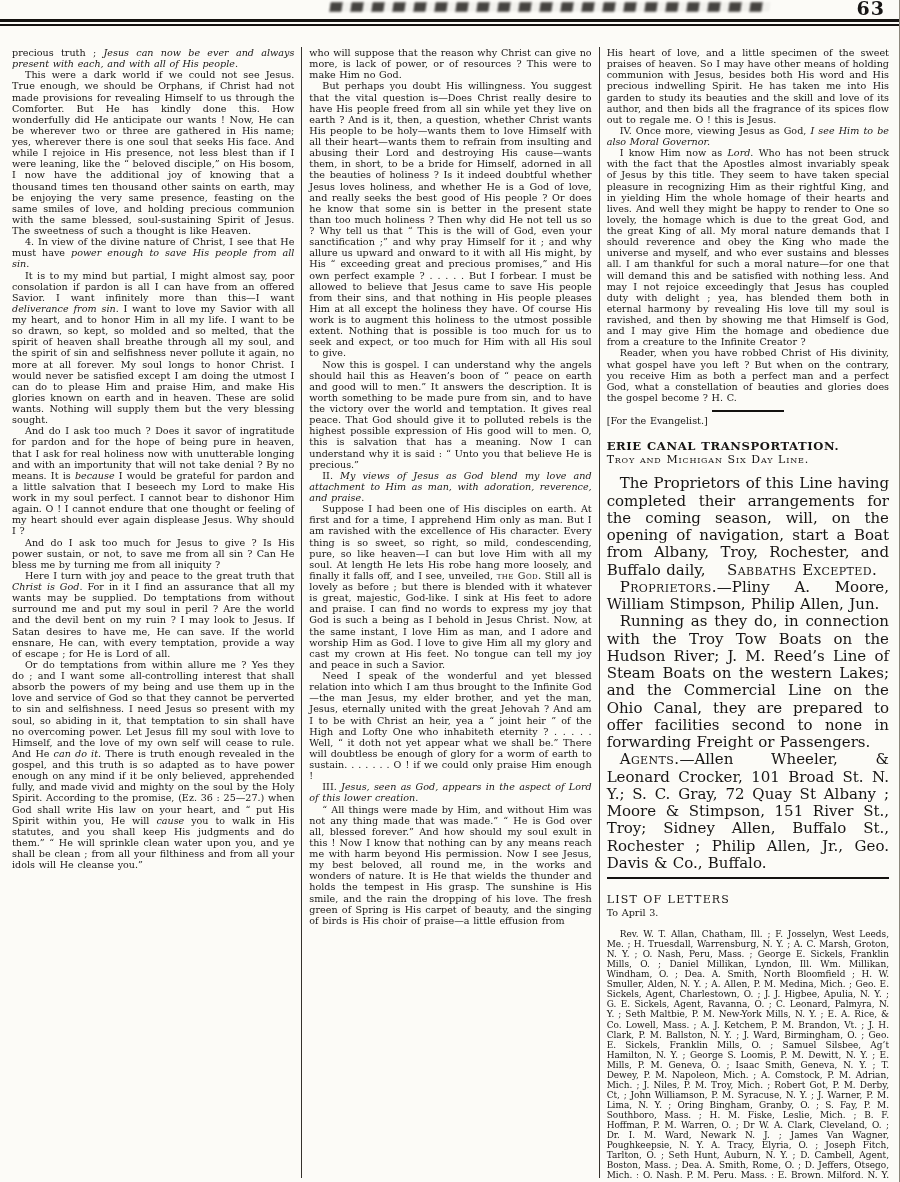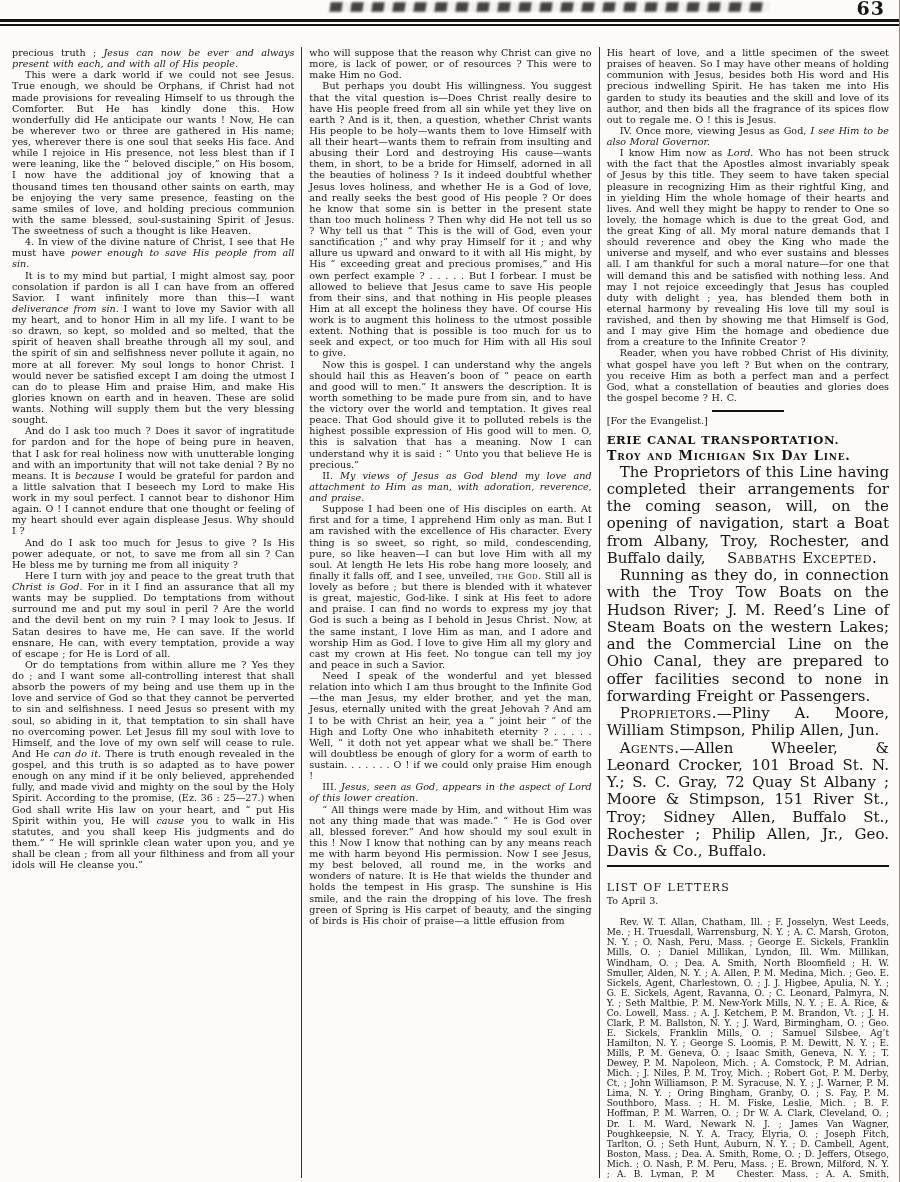--- a/index.html
+++ b/index.html
@@ -43,22 +43,22 @@
     font-size: 9.6px;
     line-height: 1.16;
     word-spacing: 0.6px;
   }
   .colrule { width: 1px; background: #35312c; margin-top: 0; }
   p { margin: 0; text-align: justify; text-indent: 13px; }
   p.cont { text-indent: 0; }
   .center { text-indent: 0; }
   .sc { font-variant: small-caps; letter-spacing: .4px; }
   .for-evangelist { margin-top: 3px; }
-  .h-canal { font-weight: bold; font-size: 11.6px; letter-spacing: .6px; margin-top: 8px; white-space: nowrap; }
-  .h-sub { font-size: 13px; font-weight: bold; font-variant: small-caps; letter-spacing: .8px; margin-bottom: 1px; }
+  .h-canal { font-weight: bold; font-size: 11.6px; letter-spacing: .6px; margin-top: 14px; white-space: nowrap; }
+  .h-sub { font-size: 11px; font-weight: normal; font-variant: small-caps; letter-spacing: .8px; margin-bottom: 9px; }
   .h-letters { font-size: 11px; font-weight: normal; letter-spacing: 1.2px; margin-top: 13px; }
   .to-date { margin-bottom: 11px; }
   .small { font-size: 15px; line-height: 1.15; }
   .letters { font-size: 8.95px; line-height: 1.125; }
   .rule-short { width: 72px; height: 2px; background: #141210; margin: 7px auto 3px auto; }
   .rule-full { height: 4px; border-top: 2.5px solid #141210; margin: 5px 0 2px 0; }
 </style>
 </head>
 <body>
 
@@ -68,21 +68,21 @@
     <div class="pagenum">63</div>
   </header>
   <div class="toprule"></div>
   <main class="columns">
     <section class="col">
         <p class="cont">precious truth ; <i>Jesus can now be ever and always present with each, and with all of His people.</i></p>
         <p>This were a dark world if we could not see Jesus. True enough, we should be Orphans, if Christ had not made provisions for revealing Himself to us through the Comforter. But He has kindly done this. How wonderfully did He anticipate our wants ! Now, He can be wherever two or three are gathered in His name; yes, wherever there is one soul that seeks His face. And while I rejoice in His presence, not less blest than if I were leaning, like the “ beloved disciple,” on His bosom, I now have the additional joy of knowing that a thousand times ten thousand other saints on earth, may be enjoying the very same presence, feasting on the same smiles of love, and holding precious communion with the same blessed, soul-sustaining Spirit of Jesus. The sweetness of such a thought is like Heaven.</p>
         <p>4. In view of the divine nature of Christ, I see that He must have <i>power enough to save His people from all sin.</i></p>
         <p>It is to my mind but partial, I might almost say, poor consolation if pardon is all I can have from an offered Savior. I want infinitely more than this—I want <i>deliverance from sin</i>. I want to love my Savior with all my heart, and to honor Him in all my life. I want to be so drawn, so kept, so molded and so melted, that the spirit of heaven shall breathe through all my soul, and the spirit of sin and selfishness never pollute it again, no more at all forever. My soul longs to honor Christ. I would never be satisfied except I am doing the utmost I can do to please Him and praise Him, and make His glories known on earth and in heaven. These are solid wants. Nothing will supply them but the very blessing sought.</p>
         <p>And do I ask too much ? Does it savor of ingratitude for pardon and for the hope of being pure in heaven, that I ask for real holiness now with unutterable longing and with an importunity that will not take denial ? By no means. It is <i>because</i> I would be grateful for pardon and a little salvation that I beseech my Lord to make His work in my soul perfect. I cannot bear to dishonor Him again. O ! I cannot endure that one thought or feeling of my heart should ever again displease Jesus. Why should I ?</p>
-        <p>And do I ask too much for Jesus to give ? Is His power adequate, or not, to save me from all sin ? Can He bless me by turning me from all iniquity ?</p>
+        <p>And do I ask too much for Jesus to give ? Is His power sustain, or not, to save me from all sin ? Can He bless me by turning me from all iniquity ?</p>
         <p>Here I turn with joy and peace to the great truth that <i>Christ is God</i>. For in it I find an assurance that all my wants may be supplied. Do temptations from without surround me and put my soul in peril ? Are the world and the devil bent on my ruin ? I may look to Jesus. If Satan desires to have me, He can save. If the world ensnare, He can, with every temptation, provide a way of escape ; for He is Lord of all.</p>
         <p>Or do temptations from within allure me ? Yes they do ; and I want some all-controlling interest that shall absorb the powers of my being and use them up in the love and service of God so that they cannot be perverted to sin and selfishness. I need Jesus so present with my soul, so abiding in it, that temptation to sin shall have no overcoming power. Let Jesus fill my soul with love to Himself, and the love of my own self will cease to rule. And He <i>can do it</i>. There is truth enough revealed in the gospel, and this truth is so adapted as to have power enough on any mind if it be only believed, apprehended fully, and made vivid and mighty on the soul by the Holy Spirit. According to the promise, (Ez. 36 : 25—27.) when God shall write His law on your heart, and “ put His Spirit within you, He will <i>cause</i> you to walk in His statutes, and you shall keep His judgments and do them.” “ He will sprinkle clean water upon you, and ye shall be clean ; from all your filthiness and from all your idols will He cleanse you.”</p>
       </section>
     <div class="colrule"></div>
     <section class="col">
         <p class="cont">who will suppose that the reason why Christ can give no more, is lack of power, or of resources ? This were to make Him no God.</p>
         <p>But perhaps you doubt His willingness. You suggest that the vital question is—Does Christ really desire to have His people freed from all sin while yet they live on earth ? And is it, then, a question, whether Christ wants His people to be holy—wants them to love Himself with all their heart—wants them to refrain from insulting and abusing their Lord and destroying His cause—wants them, in short, to be a bride for Himself, adorned in all the beauties of holiness ? Is it indeed doubtful whether Jesus loves holiness, and whether He is a God of love, and really seeks the best good of His people ? Or does he know that some sin is better in the present state than too much holiness ? Then why did He not tell us so ? Why tell us that “ This is the will of God, even your sanctification ;” and why pray Himself for it ; and why allure us upward and onward to it with all His might, by His “ exceeding great and precious promises,” and His own perfect example ? . . . . . But I forbear. I must be allowed to believe that Jesus came to save His people from their sins, and that nothing in His people pleases Him at all except the holiness they have. Of course His work is to augment this holiness to the utmost possible extent. Nothing that is possible is too much for us to seek and expect, or too much for Him with all His soul to give.</p>
         <p>Now this is gospel. I can understand why the angels should hail this as Heaven’s boon of “ peace on earth and good will to men.” It answers the description. It is worth something to be made pure from sin, and to have the victory over the world and temptation. It gives real peace. That God should give it to polluted rebels is the highest possible expression of His good will to men. O, this is salvation that has a meaning. Now I can understand why it is said : “ Unto you that believe He is precious.”</p>
         <p>II. <i>My views of Jesus as God blend my love and attachment to Him as man, with adoration, reverence, and praise.</i></p>
         <p>Suppose I had been one of His disciples on earth. At first and for a time, I apprehend Him only as man. But I am ravished with the excellence of His character. Every thing is so sweet, so right, so mild, condescending, pure, so like heaven—I can but love Him with all my soul. At length He lets His robe hang more loosely, and finally it falls off, and I see, unveiled, <span class="sc">the God</span>. Still all is lovely as before ; but there is blended with it whatever is great, majestic, God-like. I sink at His feet to adore and praise. I can find no words to express my joy that God is such a being as I behold in Jesus Christ. Now, at the same instant, I love Him as man, and I adore and worship Him as God. I love to give Him all my glory and cast my crown at His feet. No tongue can tell my joy and peace in such a Savior.</p>
@@ -94,22 +94,22 @@
     <section class="col">
         <p class="cont">His heart of love, and a little specimen of the sweet praises of heaven. So I may have other means of holding communion with Jesus, besides both His word and His precious indwelling Spirit. He has taken me into His garden to study its beauties and the skill and love of its author, and then bids all the fragrance of its spices flow out to regale me. O ! this is Jesus.</p>
         <p>IV. Once more, viewing Jesus as God, <i>I see Him to be also Moral Governor.</i></p>
         <p>I know Him now as <i>Lord</i>. Who has not been struck with the fact that the Apostles almost invariably speak of Jesus by this title. They seem to have taken special pleasure in recognizing Him as their rightful King, and in yielding Him the whole homage of their hearts and lives. And well they might be happy to render to One so lovely, the homage which is due to the great God, and the great King of all. My moral nature demands that I should reverence and obey the King who made the universe and myself, and who ever sustains and blesses all. I am thankful for such a moral nature—for one that will demand this and be satisfied with nothing less. And may I not rejoice exceedingly that Jesus has coupled duty with delight ; yea, has blended them both in eternal harmony by revealing His love till my soul is ravished, and then by showing me that Himself is God, and I may give Him the homage and obedience due from a creature to the Infinite Creator ?</p>
         <p>Reader, when you have robbed Christ of His divinity, what gospel have you left ? But when on the contrary, you receive Him as both a perfect man and a perfect God, what a constellation of beauties and glories does the gospel become ? H. C.</p>
         <div class="rule-short"></div>
         <p class="center for-evangelist">[For the Evangelist.]</p>
         <p class="center h-canal">ERIE CANAL TRANSPORTATION.</p>
         <p class="center h-sub">Troy and Michigan Six Day Line.</p>
         <p class="small">The Proprietors of this Line having completed their arrangements for the coming season, will, on the opening of navigation, start a Boat from Albany, Troy, Rochester, and Buffalo daily, &nbsp;&nbsp;&nbsp;<span class="sc">Sabbaths Excepted</span>.</p>
+        <p class="small"><span class="sc">Proprietors.</span>—Pliny A. Moore, William Stimpson, Philip Allen, Jun.</p>
         <p class="small">Running as they do, in connection with the Troy Tow Boats on the Hudson River; J. M. Reed’s Line of Steam Boats on the western Lakes; and the Commercial Line on the Ohio Canal, they are prepared to offer facilities second to none in forwarding Freight or Passengers.</p>
-        <p class="small"><span class="sc">Proprietors.</span>—Pliny A. Moore, William Stimpson, Philip Allen, Jun.</p>
         <p class="small"><span class="sc">Agents.</span>—Allen Wheeler, &amp; Leonard Crocker, 101 Broad St. N. Y.; S. C. Gray, 72 Quay St Albany ; Moore &amp; Stimpson, 151 River St., Troy; Sidney Allen, Buffalo St., Rochester ; Philip Allen, Jr., Geo. Davis &amp; Co., Buffalo.</p>
         <div class="rule-full"></div>
         <p class="center h-letters">LIST OF LETTERS</p>
         <p class="center to-date">To April 3.</p>
         <p class="letters">Rev. W. T. Allan, Chatham, Ill. ; F. Josselyn, West Leeds, Me. ; H. Truesdall, Warrensburg, N. Y. ; A. C. Marsh, Groton, N. Y. ; O. Nash, Peru, Mass. ; George E. Sickels, Franklin Mills, O. ; Daniel Millikan, Lyndon, Ill. Wm. Millikan, Windham, O. ; Dea. A. Smith, North Bloomfield ; H. W. Smuller, Alden, N. Y. ; A. Allen, P. M. Medina, Mich. ; Geo. E. Sickels, Agent, Charlestown, O. ; J. J. Higbee, Apulia, N. Y. ; G. E. Sickels, Agent, Ravanna, O. ; C. Leonard, Palmyra, N. Y. ; Seth Maltbie, P. M. New-York Mills, N. Y. ; E. A. Rice, &amp; Co. Lowell, Mass. ; A. J. Ketchem, P. M. Brandon, Vt. ; J. H. Clark, P. M. Ballston, N. Y. ; J. Ward, Birmingham, O. ; Geo. E. Sickels, Franklin Mills, O. ; Samuel Silsbee, Ag’t Hamilton, N. Y. ; George S. Loomis, P. M. Dewitt, N. Y. ; E. Mills, P. M. Geneva, O. ; Isaac Smith, Geneva, N. Y. ; T. Dewey, P. M. Napoleon, Mich. ; A. Comstock, P. M. Adrian, Mich. ; J. Niles, P. M. Troy, Mich. ; Robert Got, P. M. Derby, Ct, ; John Williamson, P. M. Syracuse, N. Y. ; J. Warner, P. M. Lima, N. Y. ; Oring Bingham, Granby, O. ; S. Fay, P. M. Southboro, Mass. ; H. M. Fiske, Leslie, Mich. ; B. F. Hoffman, P. M. Warren, O. ; Dr W. A. Clark, Cleveland, O. ; Dr. I. M. Ward, Newark N. J. ; James Van Wagner, Poughkeepsie, N. Y. A. Tracy, Elyria, O. ; Joseph Fitch, Tarlton, O. ; Seth Hunt, Auburn, N. Y. ; D. Cambell, Agent, Boston, Mass. ; Dea. A. Smith, Rome, O. ; D. Jeffers, Otsego, Mich. ; O. Nash, P. M. Peru, Mass. ; E. Brown, Milford, N. Y. ; A. B. Lyman, P. M&nbsp;&nbsp;&nbsp;Chester. Mass. ; A. A. Smith, Austinburg, O. ; Reuben Beach, Hadley, Ill. ; M. Churchill, Greensburgh, O. ; H. N. Norton, Wheatland, N. Y. ; L. Hurlburt, P. M. Lawrenceville. N. Y. ; M. Bird, P. M. Ten Mile, Pa. ; E. Norcuss, P. M. Monson, Mass. ; John H. Lord, P. M. Oswego, N. Y. ; J. M. Marsh, P. M. Lynn, Ms. ; W. Wymond, Lawrenceburg, Ind. ; C. Avery, Rochester, N. Y. ; Thomas Shepard, P. M. Northampton, Mass. E. Belden, P. M. Oppenheim, N. Y. ; B. F. Heywood, P. M. Gardener, Mass. ; S. Clark, P. M. Waterloo, N. Y. ; S. Rogers, P. M. Fort Covington, N. Y. ; S. N. Bartlett, Bath, N. H. ; John Carr, Sanbornton, N. H.</p>
       </section>
   </main>
 </div>
 
 </body></html>

